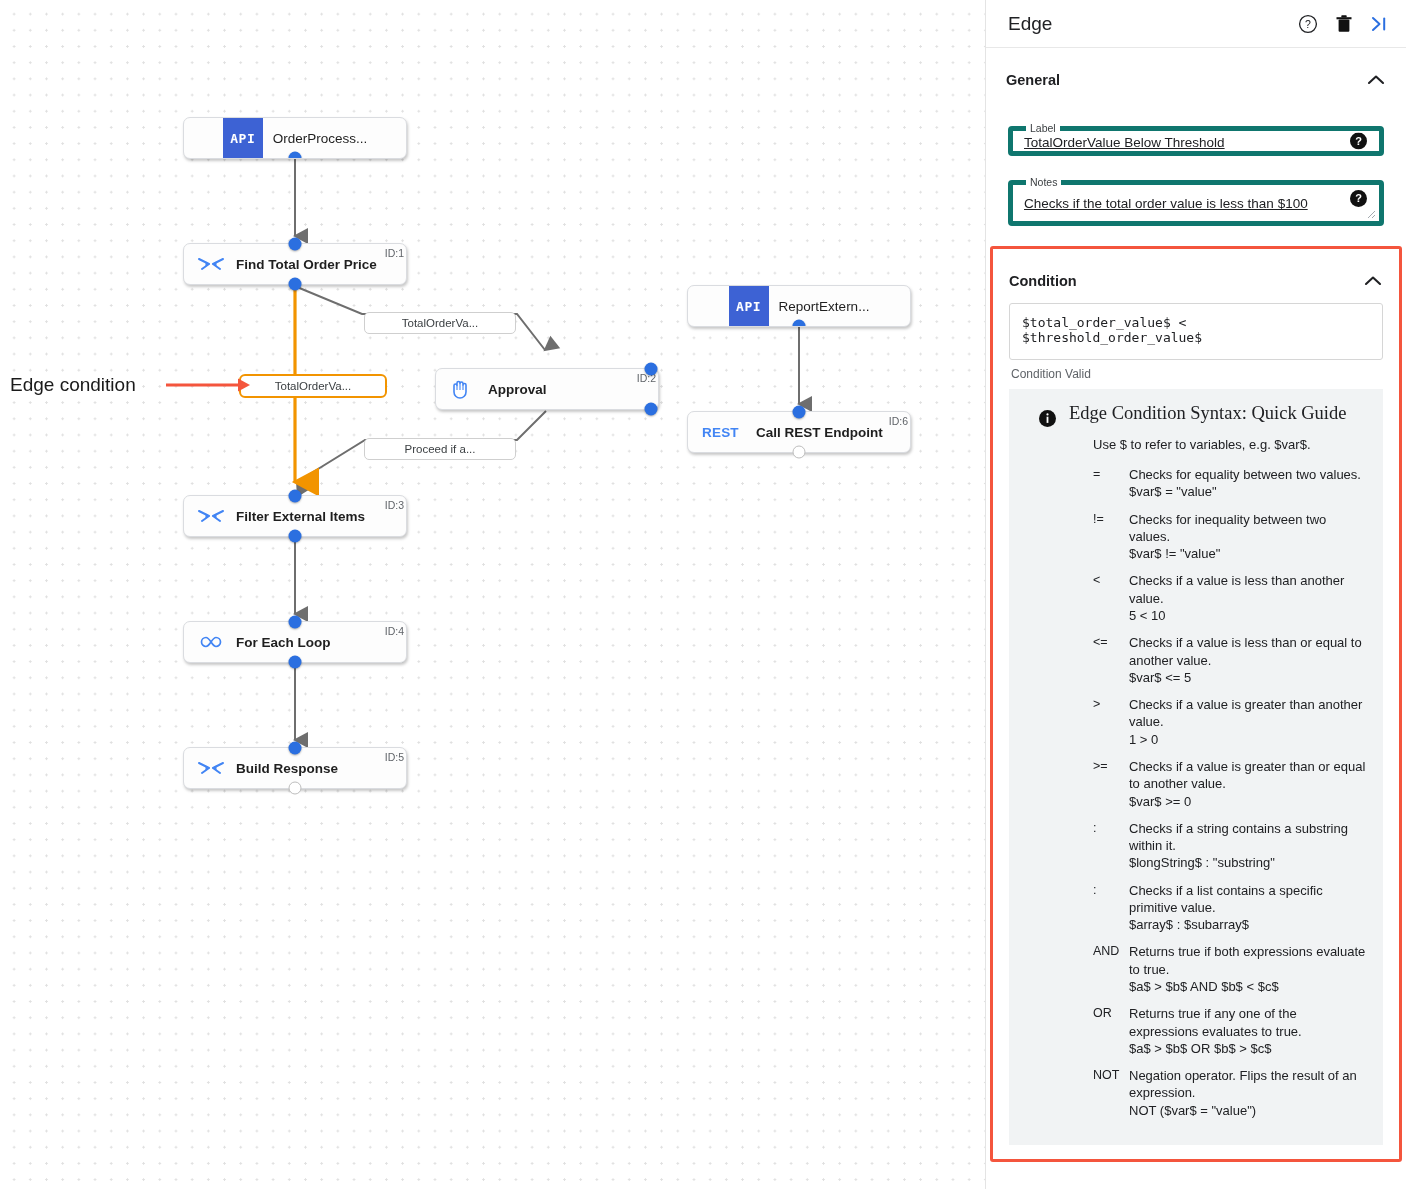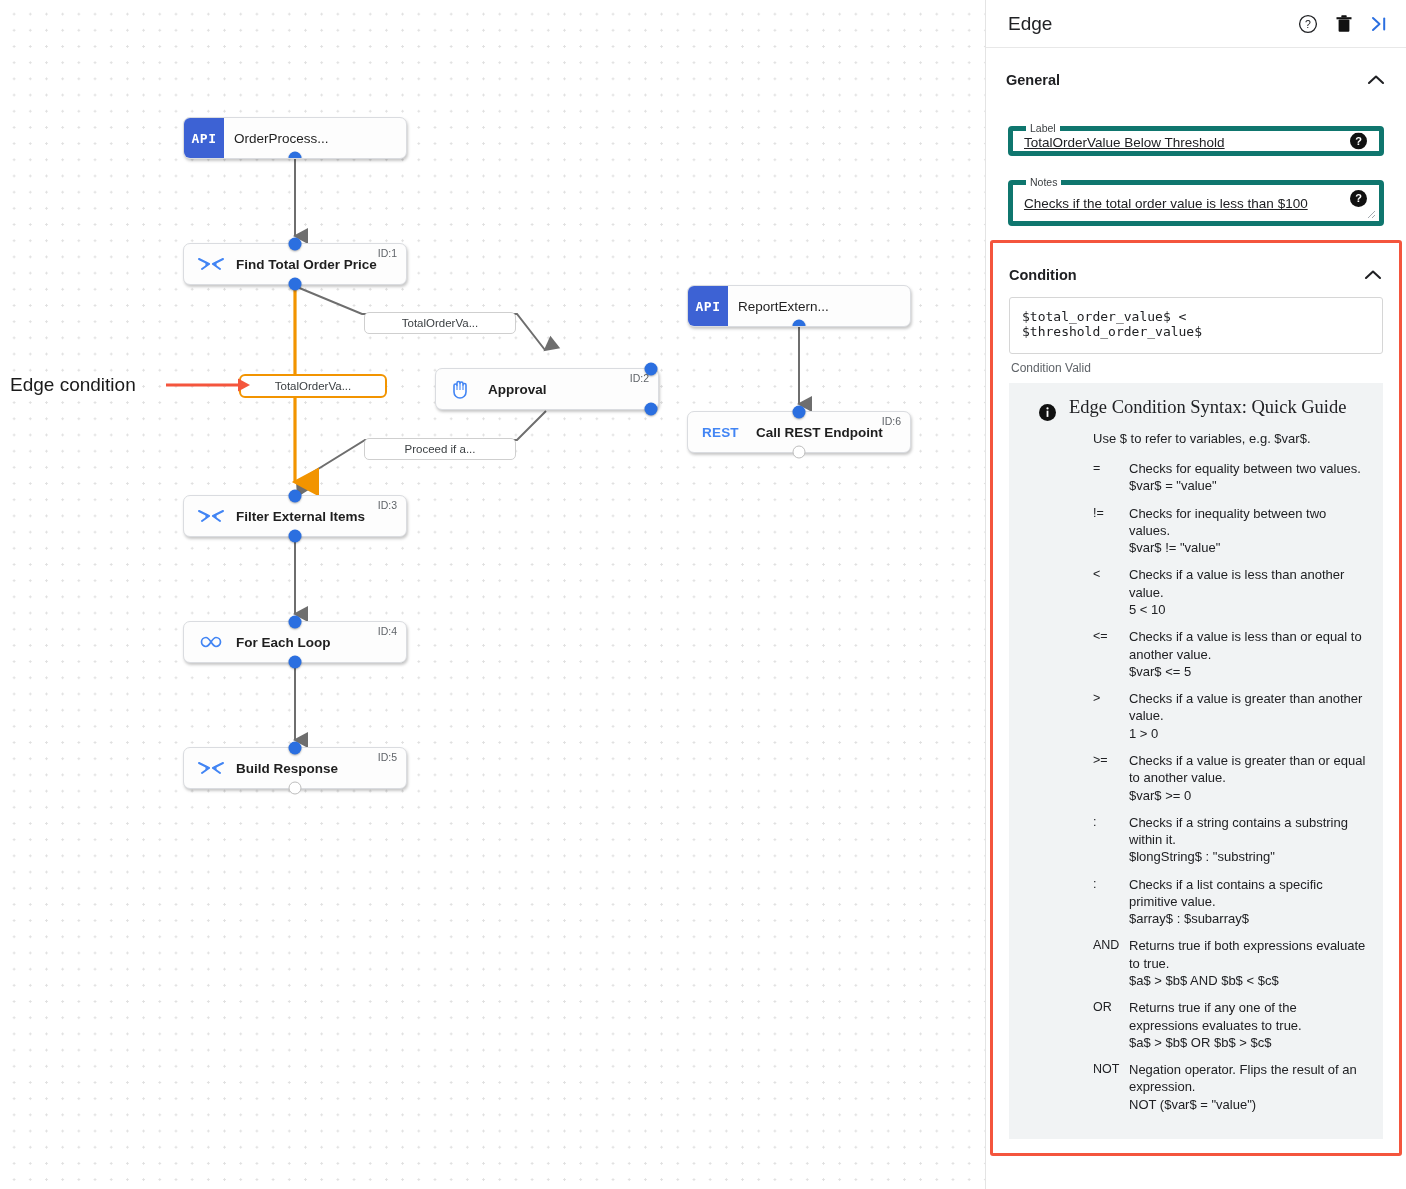--- a/index.html
+++ b/index.html
@@ -37,27 +37,27 @@
     overflow: visible;
   }
   .node .nlabel {
     font-size: 13.5px;
     font-weight: bold;
     color: #1f1f1f;
     white-space: nowrap;
   }
   .node .nid {
     position: absolute;
-    top: 3px; right: 9px;
+    top: 3px; right: 2px;
     font-size: 10.5px;
     color: #5f6368;
     font-weight: normal;
   }
   
-  .node.api { background:#fdfdfd; padding:0; overflow:hidden; }
+  .node.api { background:#fdfdfd; padding:0; overflow:hidden;justify-content:center; }
   .node.api .cap {
     width: 40px; height: 100%;
     background: #3d62d4;
     color: #fff;
     font-family: "DejaVu Sans Mono", monospace;
     font-size: 13px;
     font-weight: bold;
     letter-spacing: .5px;
     display: flex; align-items: center; justify-content: center;
     flex: 0 0 40px;
@@ -170,21 +170,21 @@
   .resize-grip {
     position:absolute; right: 3px; bottom: 2px;
     width: 10px; height: 10px;
   }
   fieldset.field { padding-top: 0; }
 
   
   #cond-wrap {
     border: 3px solid #f4553d;
     border-radius: 3px;
-    margin: 14px 4px 0 4px;
+    margin: 20px 4px 0 4px;
     padding: 0 16px 14px 16px;
   }
   #cond-input {
     border: 1px solid #d6d6d6;
     border-radius: 3px;
     height: 57px;
     padding: 11px 12px;
     font-family: "DejaVu Sans Mono", monospace;
     font-size: 13px;
     color: #202124;

